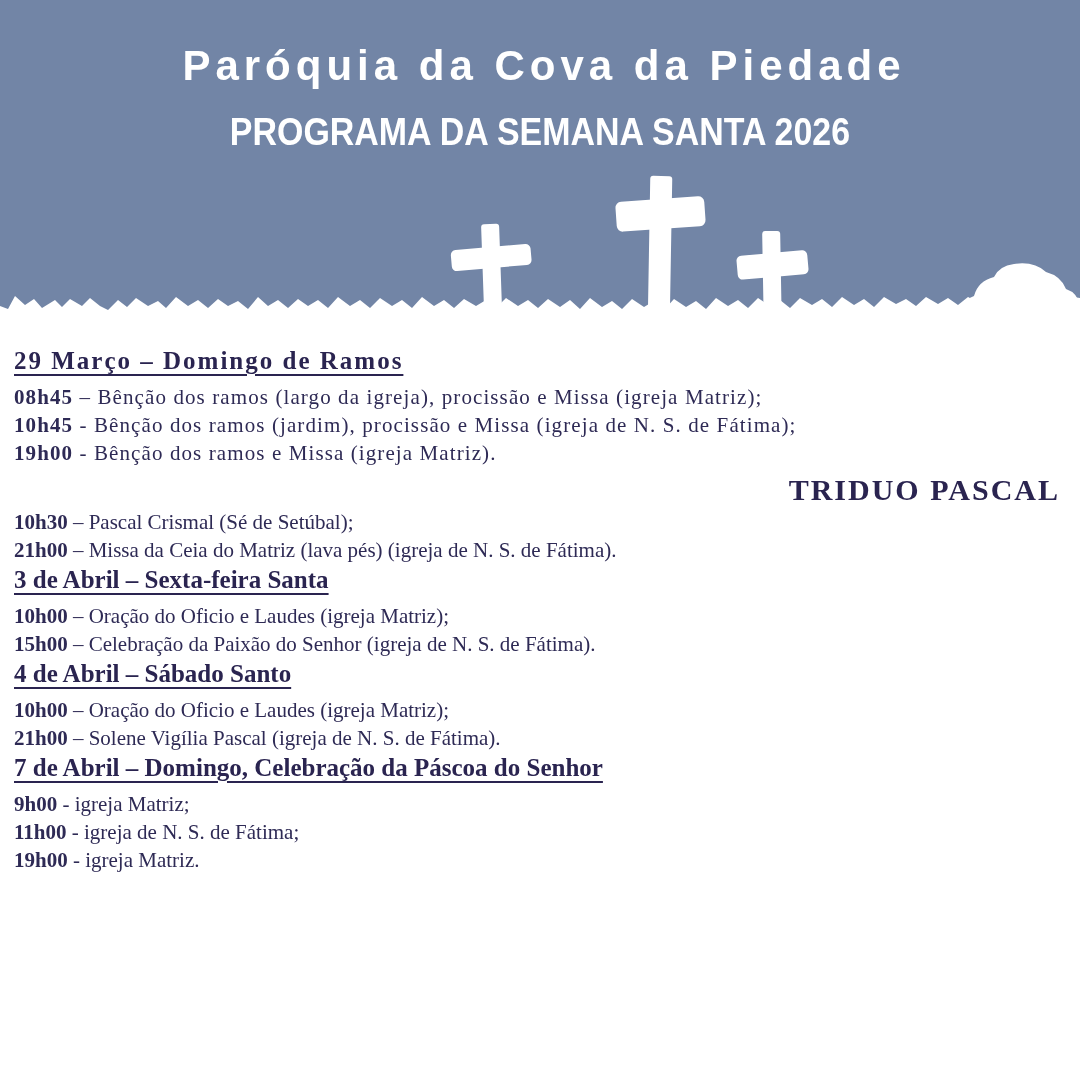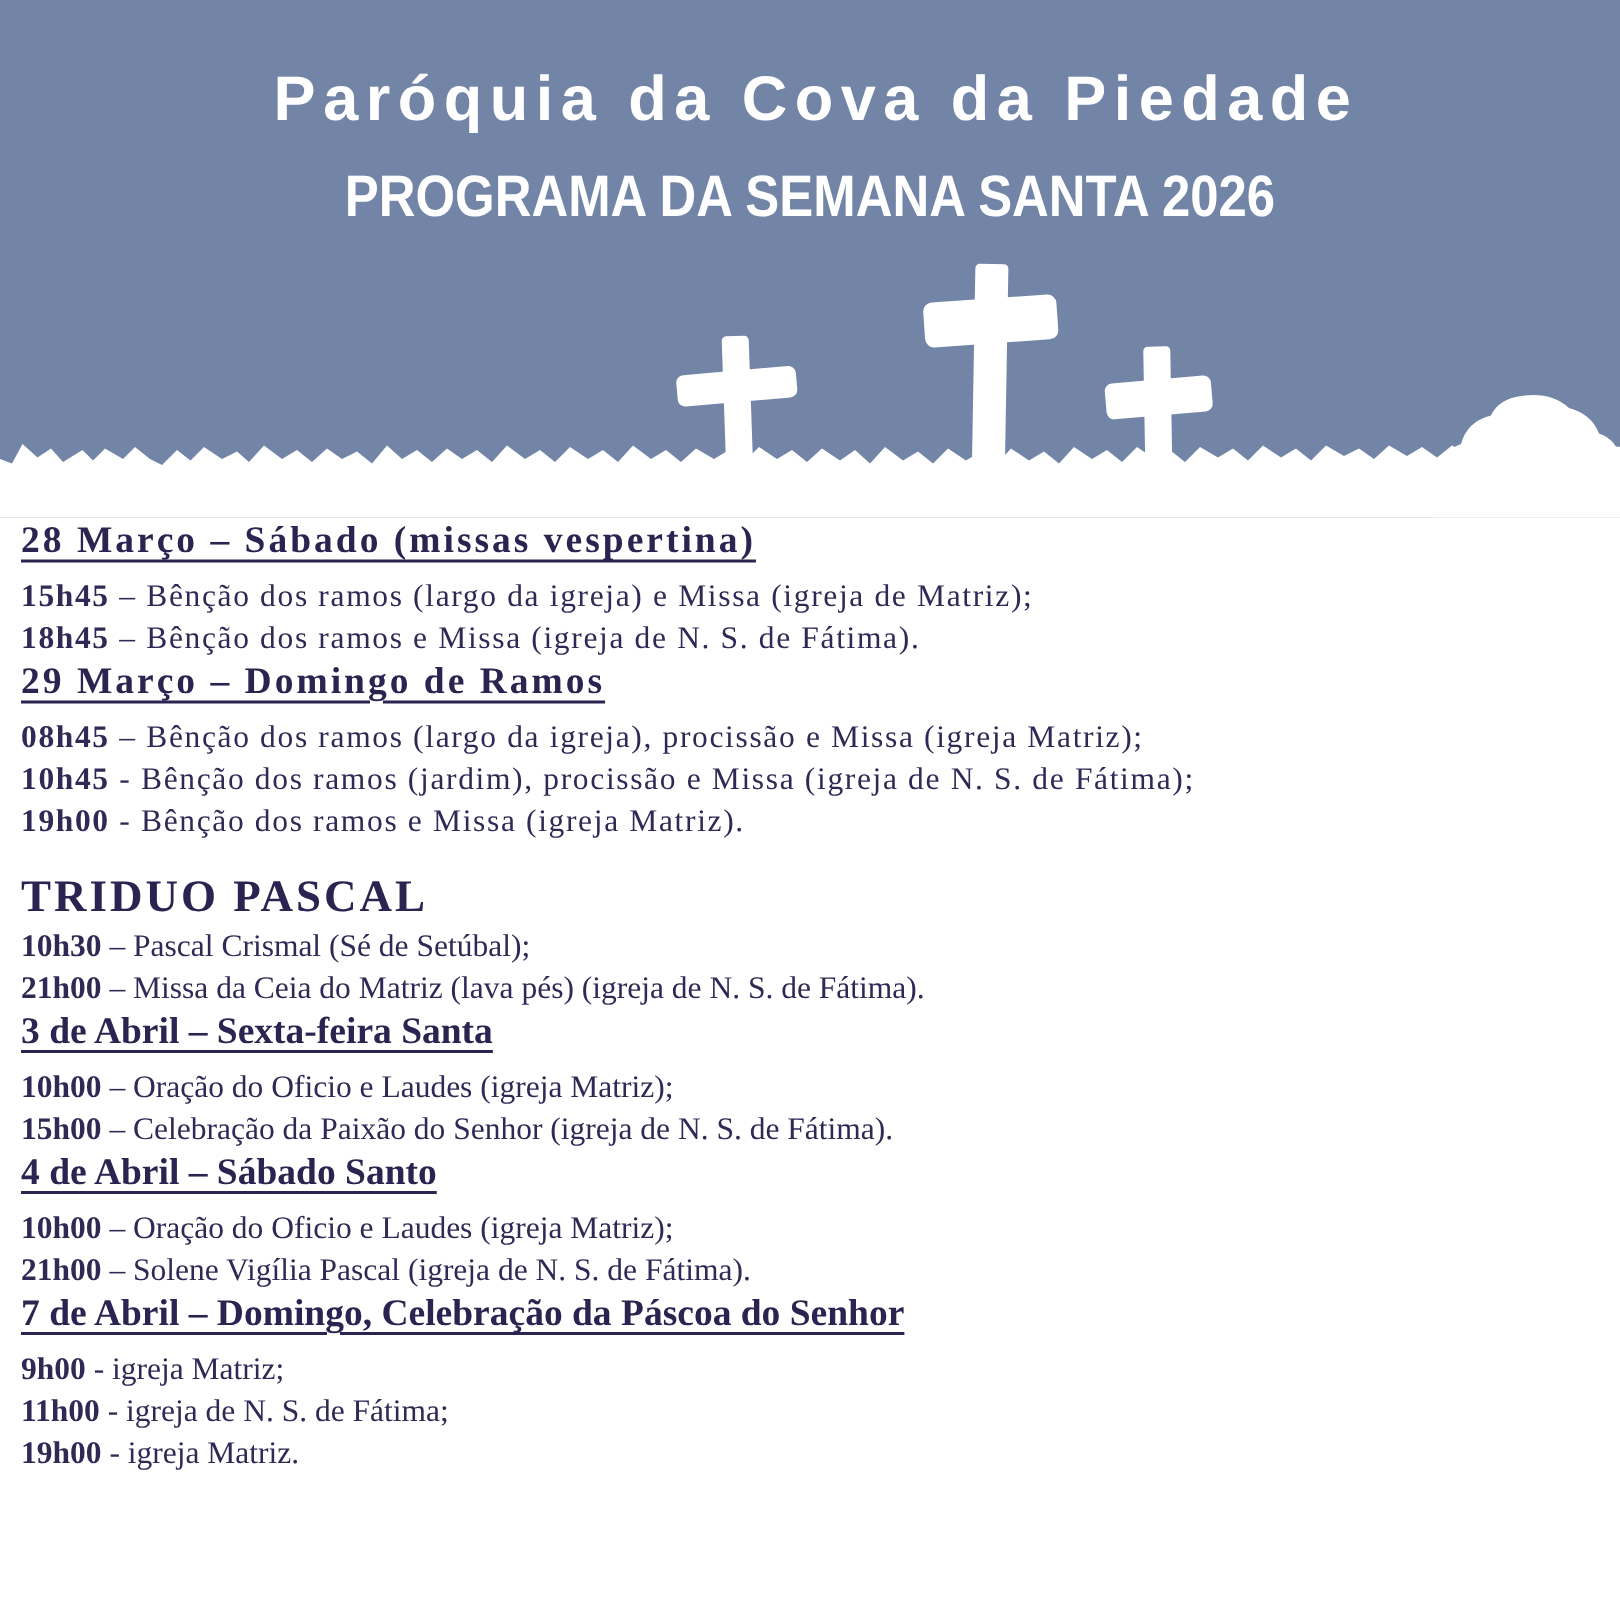--- a/index.html
+++ b/index.html
@@ -42,21 +42,21 @@
   }
   h2.wide{letter-spacing:2px;}
   .mt10{margin-top:10px;} .mt14{margin-top:14px;font-family:Liberation Serif, serif;} .mt15{margin-top:15px;}
   .mt13{margin-top:13px;} .mt4{margin-top:4px;}
   p.line{
     margin:0;font-size:21px;line-height:28px;white-space:nowrap;
   }
   .sp p.line{letter-spacing:1.1px;}
   p.line b{font-weight:bold;}
   .triduo{
-    margin:19px 0 0 0;text-align:left;color:#2a2450;
+    margin:5px 0 0 0;text-align:right;color:#2a2450;
     font-size:30px;line-height:36px;font-weight:bold;letter-spacing:2px;
   }
 </style>
 </head>
 <body>
 
 <div class="poster">
 
   <div class="hero">
     <svg width="1080" height="345" viewBox="0 0 1080 345" aria-hidden="true">
@@ -81,25 +81,20 @@
         <rect x="763" y="231" width="18" height="102" rx="3" transform="rotate(-1 772 280)"></rect>
         <rect x="737" y="253" width="71" height="24" rx="5" transform="rotate(-5 772 265)"></rect>
       </g>
     </svg>
     <div class="hero-title">Paróquia da Cova da Piedade</div>
     <div class="hero-subtitle">PROGRAMA DA SEMANA SANTA 2026</div>
   </div>
 
   <div class="content">
 
-    <div class="sp">
-      <h2 class="sec wide mt10">28 Março – Sábado (missas vespertina)</h2>
-      <p class="line"><b>15h45</b> <span>– Bênção dos ramos (largo da igreja) e Missa (igreja de Matriz);</span></p>
-      <p class="line"><b>18h45</b> <span>– Bênção dos ramos e Missa (igreja de N. S. de Fátima).</span></p>
-    </div>
 
     <div class="sp">
       <h2 class="sec wide mt14">29 Março – Domingo de Ramos</h2>
       <p class="line"><b>08h45</b> <span>– Bênção dos ramos (largo da igreja), procissão e Missa (igreja Matriz);</span></p>
       <p class="line"><b>10h45</b> <span>- Bênção dos ramos (jardim), procissão e Missa (igreja de N. S. de Fátima);</span></p>
       <p class="line"><b>19h00</b> <span>- Bênção dos ramos e Missa (igreja Matriz).</span></p>
     </div>
 
     <div class="triduo">TRIDUO PASCAL</div>
 

